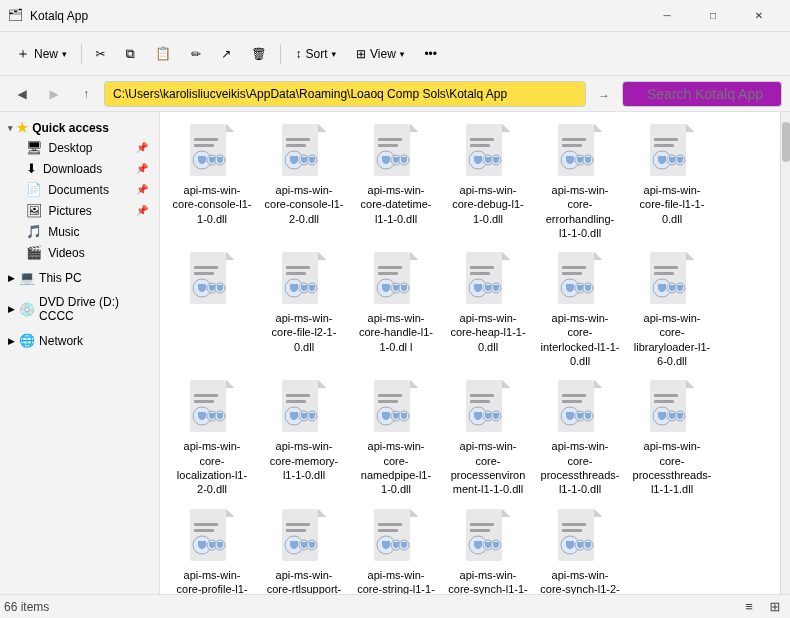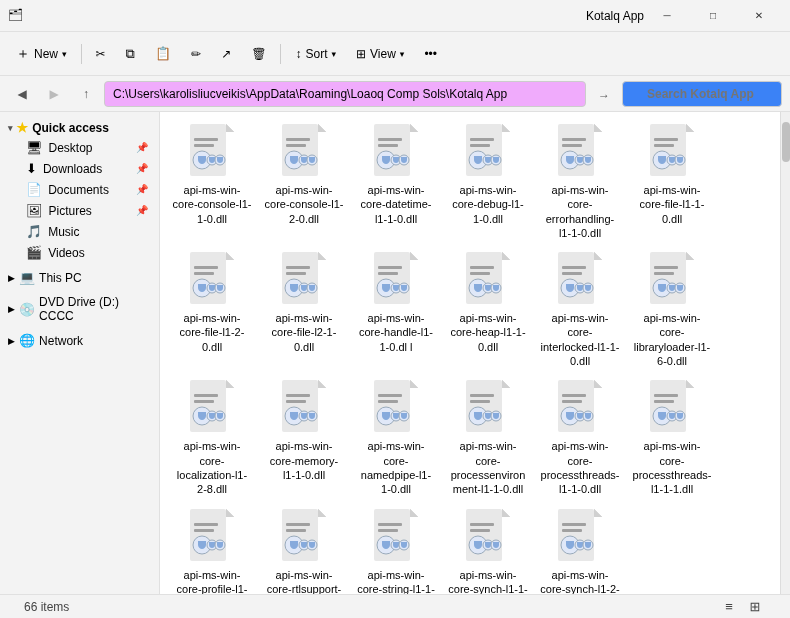--- a/index.html
+++ b/index.html
@@ -9,21 +9,21 @@
     .title-bar {
       background: #f3f3f3;
       height: 32px;
       display: flex;
       align-items: center;
       padding: 0 8px;
       border-bottom: 1px solid #e0e0e0;
       user-select: none;
     }
     .title-bar-icon { width: 16px; height: 16px; margin-right: 6px; }
-    .title-bar-title { font-size: 12px; color: #000; flex: 1; text-align: right; }
+    .title-bar-title { font-size: 12px; color: #000; flex: 1; }
     .title-bar-controls { display: flex; gap: 0; margin-left: auto; }
     .title-bar-btn {
       width: 46px; height: 32px;
       display: flex; align-items: center; justify-content: center;
       cursor: pointer; font-size: 10px; color: #333;
       background: transparent;
       border: none;
     }
 
     
@@ -61,33 +61,32 @@
       border: none; background: transparent; font-size: 12px; color: #555;
     }
     .nav-btn.disabled { color: #bbb; cursor: default; }
     .address-input {
       flex: 1;
       height: 26px;
       border: 1px solid #ccc;
       border-radius: 4px;
       padding: 0 8px;
       font-size: 12px;
-      background: #f0abfc;
+      background: #fde047;
       outline: none;
     }
     .search-box {
       width: 160px; height: 26px;
       border: 1px solid #ccc;
       border-radius: 4px;
       padding: 0 8px 0 24px;
-      font-size: 12px;
-      background: #3b82f6;
+      font-size: 14px;
+      background: #a21caf;
       outline: none;
       position: relative;
-      font-weight: bold;
     }
     .search-wrap { position: relative; }
     .search-wrap .search-icon-inner {
       position: absolute; left: 6px; top: 50%; transform: translateY(-50%);
       color: #888; font-size: 11px; pointer-events: none;
     }
 
     
     .main-layout {
       display: flex;
@@ -157,21 +156,21 @@
       max-width: 86px;
     }
 
     
     .status-bar {
       height: 24px;
       background: #f3f3f3;
       border-top: 1px solid #e0e0e0;
       display: flex;
       align-items: center;
-      padding: 0 24px;
+      padding: 0 4px;
       font-size: 12px;
       color: #444;
       justify-content: space-between;
     }
     .status-right { display: flex; gap: 4px; }
     .view-btn {
       width: 22px; height: 22px;
       display: flex; align-items: center; justify-content: center;
       border-radius: 3px; cursor: pointer; font-size: 13px; color: #444;
     }
@@ -441,21 +440,20 @@
     <polygon points="36,0 36,8 44,8" fill="#d0d0d0"></polygon>
     <rect x="4" y="14" width="24" height="3" rx="1" fill="#a0a0a0"></rect>
     <rect x="4" y="20" width="20" height="3" rx="1" fill="#a0a0a0"></rect>
     <circle cx="12" cy="36" r="9" fill="#e0e8f8" stroke="#9ab" stroke-width="1"></circle>
     <path d="M8 32 L16 32 L16 36 C16 38 14 40 12 40 C10 40 8 38 8 36 Z" fill="#6090d0" opacity="0.7"></path>
     <circle cx="22" cy="36" r="5" fill="#e0e8f8" stroke="#9ab" stroke-width="1"></circle>
     <path d="M19 33 L25 33 L25 36 C25 38 23.5 39 22 39 C20.5 39 19 38 19 36 Z" fill="#6090d0" opacity="0.7"></path>
     <circle cx="30" cy="36" r="5" fill="#e0e8f8" stroke="#9ab" stroke-width="1"></circle>
     <path d="M27 33 L33 33 L33 36 C33 38 31.5 39 30 39 C28.5 39 27 38 27 36 Z" fill="#6090d0" opacity="0.7"></path>
   </svg></div>
-          <div class="file-name">api-ms-win-core-file-l1-2-0.dll</div>
         </div>
         <div class="file-item">
           <div style="margin-bottom: 4px;"><svg width="44" height="52" viewBox="0 0 44 52" xmlns="http://www.w3.org/2000/svg">
     <rect x="0" y="0" width="36" height="52" rx="2" fill="#e8e8e8"></rect>
     <polygon points="36,0 44,8 36,8" fill="#c0c0c0"></polygon>
     <polygon points="36,0 36,8 44,8" fill="#d0d0d0"></polygon>
     <rect x="4" y="14" width="24" height="3" rx="1" fill="#a0a0a0"></rect>
     <rect x="4" y="20" width="20" height="3" rx="1" fill="#a0a0a0"></rect>
     <circle cx="12" cy="36" r="9" fill="#e0e8f8" stroke="#9ab" stroke-width="1"></circle>
     <path d="M8 32 L16 32 L16 36 C16 38 14 40 12 40 C10 40 8 38 8 36 Z" fill="#6090d0" opacity="0.7"></path>
@@ -537,21 +535,21 @@
     <polygon points="36,0 36,8 44,8" fill="#d0d0d0"></polygon>
     <rect x="4" y="14" width="24" height="3" rx="1" fill="#a0a0a0"></rect>
     <rect x="4" y="20" width="20" height="3" rx="1" fill="#a0a0a0"></rect>
     <circle cx="12" cy="36" r="9" fill="#e0e8f8" stroke="#9ab" stroke-width="1"></circle>
     <path d="M8 32 L16 32 L16 36 C16 38 14 40 12 40 C10 40 8 38 8 36 Z" fill="#6090d0" opacity="0.7"></path>
     <circle cx="22" cy="36" r="5" fill="#e0e8f8" stroke="#9ab" stroke-width="1"></circle>
     <path d="M19 33 L25 33 L25 36 C25 38 23.5 39 22 39 C20.5 39 19 38 19 36 Z" fill="#6090d0" opacity="0.7"></path>
     <circle cx="30" cy="36" r="5" fill="#e0e8f8" stroke="#9ab" stroke-width="1"></circle>
     <path d="M27 33 L33 33 L33 36 C33 38 31.5 39 30 39 C28.5 39 27 38 27 36 Z" fill="#6090d0" opacity="0.7"></path>
   </svg></div>
-          <div class="file-name">api-ms-win-core-localization-l1-2-8.dll</div>
+          <div class="file-name">api-ms-win-core-localization-l1-2-0.dll</div>
         </div>
         <div class="file-item">
           <div style="margin-bottom: 4px;"><svg width="44" height="52" viewBox="0 0 44 52" xmlns="http://www.w3.org/2000/svg">
     <rect x="0" y="0" width="36" height="52" rx="2" fill="#e8e8e8"></rect>
     <polygon points="36,0 44,8 36,8" fill="#c0c0c0"></polygon>
     <polygon points="36,0 36,8 44,8" fill="#d0d0d0"></polygon>
     <rect x="4" y="14" width="24" height="3" rx="1" fill="#a0a0a0"></rect>
     <rect x="4" y="20" width="20" height="3" rx="1" fill="#a0a0a0"></rect>
     <circle cx="12" cy="36" r="9" fill="#e0e8f8" stroke="#9ab" stroke-width="1"></circle>
     <path d="M8 32 L16 32 L16 36 C16 38 14 40 12 40 C10 40 8 38 8 36 Z" fill="#6090d0" opacity="0.7"></path>

